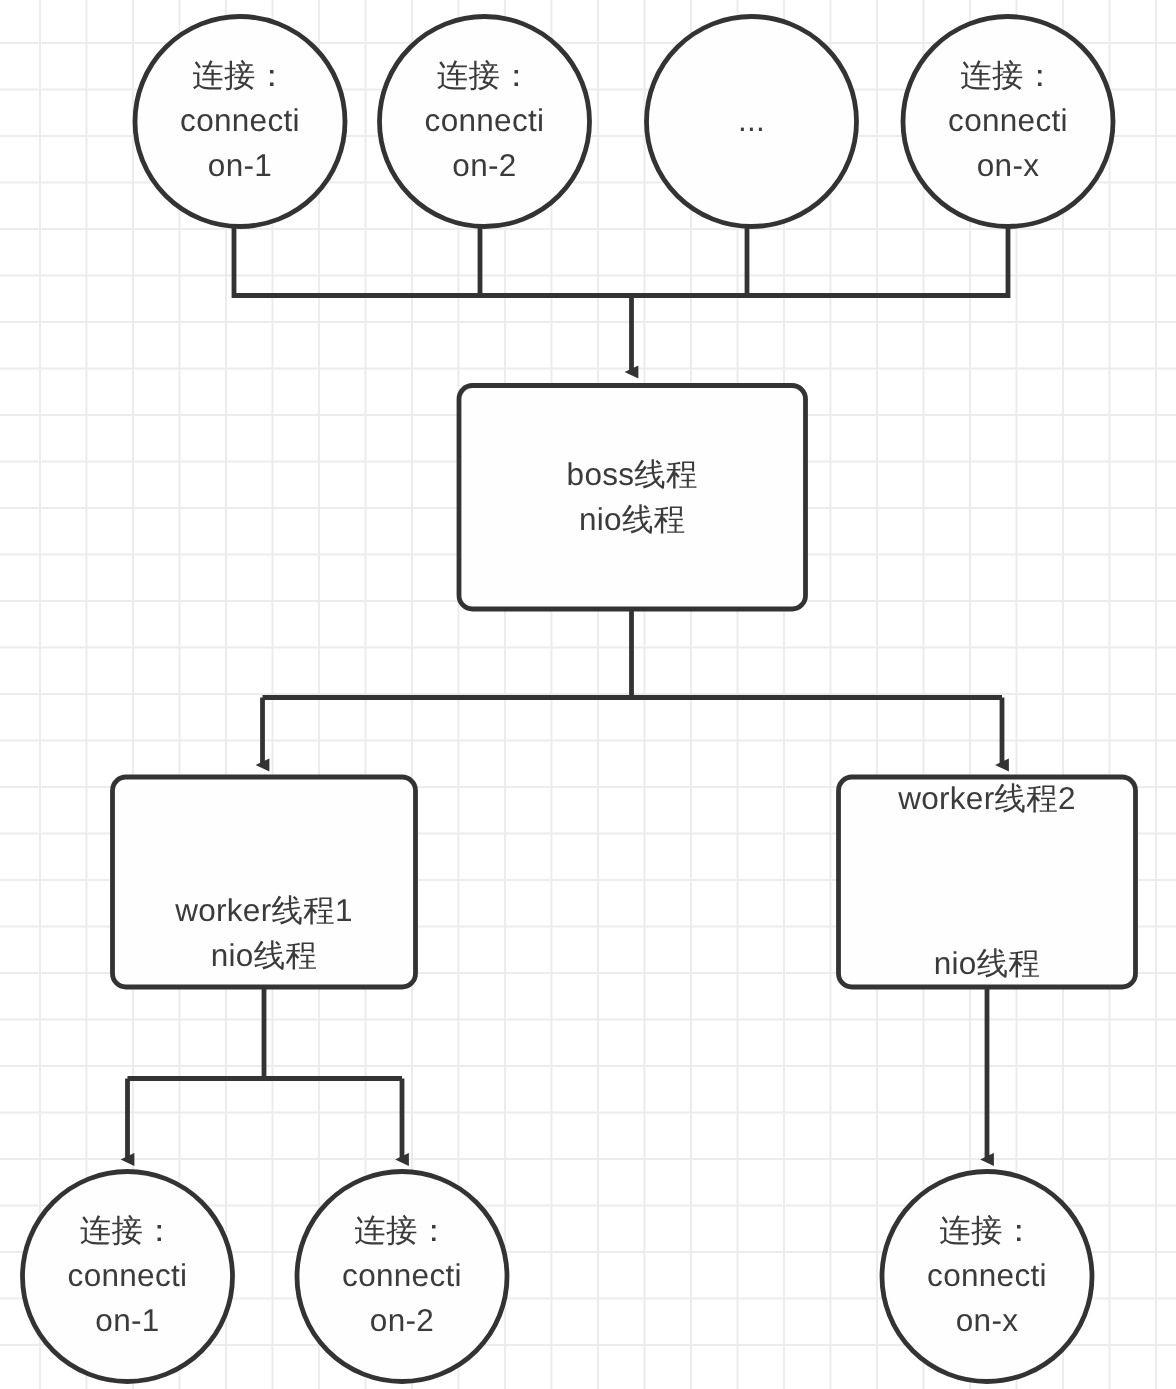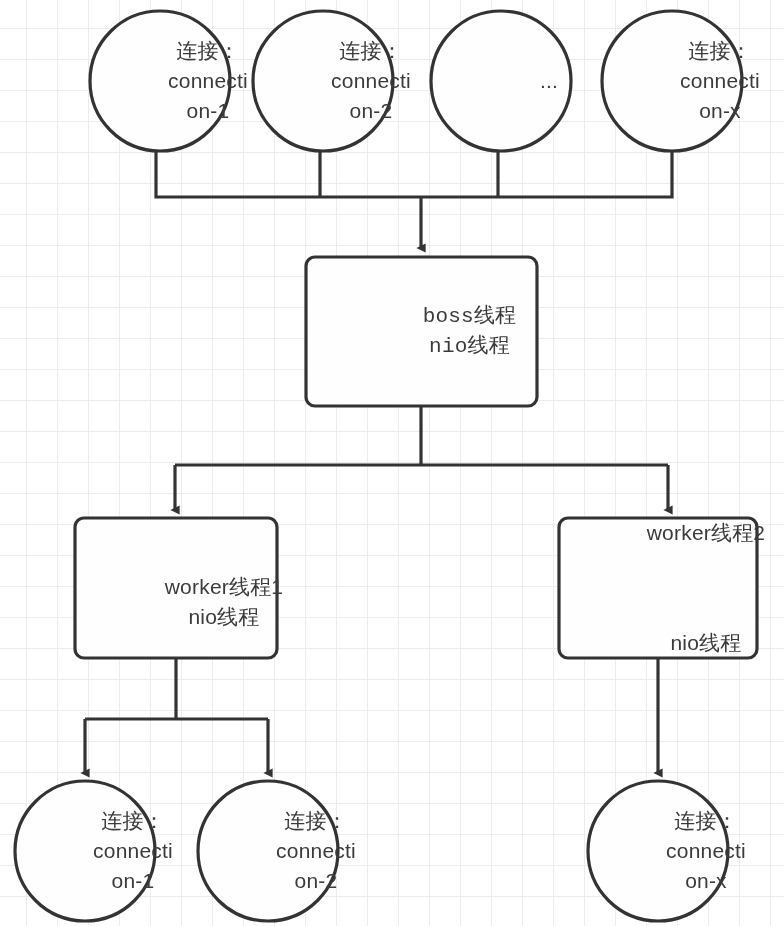--- a/index.html
+++ b/index.html
@@ -35,21 +35,20 @@
     flex-direction: column;
     align-items: center;
     justify-content: center;
     text-align: center;
     color: #3b3b3b;
     font-size: 21px;
     line-height: 30px;
     letter-spacing: 0.2px;
     pointer-events: none;
     white-space: pre;
-    padding-left: 48px;
   }
   .node-label span { display: block; }
 </style>
 </head>
 <body>
 
 <div id="canvas">
 
   <svg id="svglayer" viewBox="0 0 784 926">
     <defs>
@@ -117,26 +116,26 @@
   <div class="node-label" style="left:431px; top:11px; width:140px; height:140px;">
     <span>...</span>
   </div>
 
   <div class="node-label" style="left:602px; top:11px; width:140px; height:140px;">
     <span>连接：</span>
     <span>connecti</span>
     <span>on-x</span>
   </div>
 
-  <div class="node-label" style="left:306px; top:257px; width:231px; height:149px;font-family:Liberation Mono, monospace;">
+  <div class="node-label" style="left:306px; top:257px; width:231px; height:149px;">
     <span>boss线程</span>
     <span>nio线程</span>
   </div>
 
-  <div class="node-label" style="left:75px; top:532px; width:202px; height:140px;">
+  <div class="node-label" style="left:75px; top:513px; width:202px; height:140px;justify-content:flex-end;">
     <span>worker线程1</span>
     <span>nio线程</span>
   </div>
 
   <div class="node-label" style="left:559px; top:518px; width:198px; height:140px;justify-content:space-between;">
     <span>worker线程2</span>
     <span>nio线程</span>
   </div>
 
   <div class="node-label" style="left:15px; top:781px; width:140px; height:140px;">

